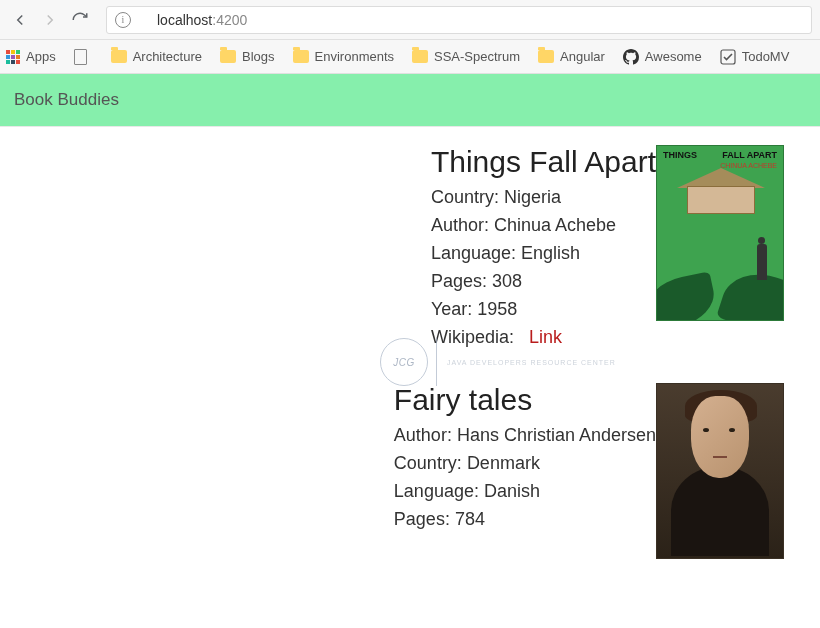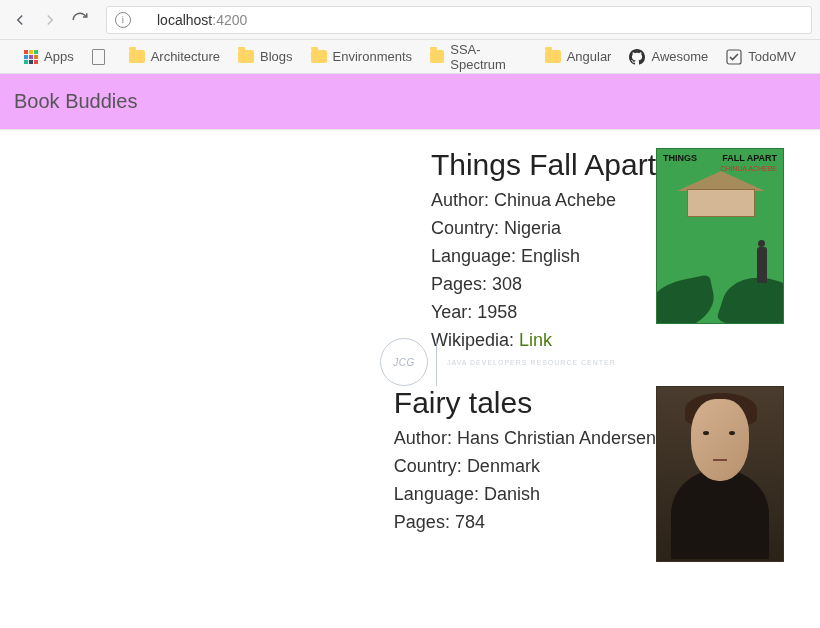--- a/index.html
+++ b/index.html
@@ -59,21 +59,21 @@
       font-family: Georgia, serif;
     }
     .url-host { color: #333; margin-left: 20px; }
     .url-path { color: #888; }
     
     .bookmarks-bar {
       height: 34px;
       background: #f7f7f7;
       display: flex;
       align-items: center;
-      padding: 0 24px;
+      padding: 0 6px;
       border-bottom: 1px solid #e0e0e0;
       font-size: 13px;
       color: #555;
     }
     .apps-icon {
       display: grid;
       grid-template-columns: repeat(3, 4px);
       grid-template-rows: repeat(3, 4px);
       gap: 1px;
       margin-right: 6px;
@@ -107,23 +107,23 @@
       width: 13px;
       height: 16px;
       border: 1px solid #888;
       border-radius: 1px;
       margin-right: 6px;
       position: relative;
     }
     .gh-icon svg, .check-icon svg { width: 16px; height: 16px; margin-right: 6px; }
     
     .page-header {
-      background: #f0abfc;
+      background: #86efac;
       padding: 16px 14px;
-      font-size: 20px;
+      font-size: 17px;
       color: #555;
       border-bottom: 1px solid #e8e8e8;
     }
     
     .content {
       padding: 18px 0 0 0;
     }
     .book {
       display: flex;
       justify-content: flex-end;
@@ -133,21 +133,21 @@
       font-size: 30px;
       font-weight: 400;
       color: #222;
       margin-bottom: 8px;
     }
     .book-info p {
       font-size: 18px;
       color: #333;
       margin: 7px 0;
     }
-    .wiki-link { color: #4d7c0f; cursor: pointer; }
+    .wiki-link { color: #b91c1c; cursor: pointer; margin-left: 10px; }
     .book-cover {
       width: 128px;
       height: 176px;
       flex-shrink: 0;
       padding-left: 34px;
     }
     
     .cover1 {
       background: #3ea34f;
       border: 1px solid #2c7a39;
@@ -377,22 +377,22 @@
   </div>
 </div>
 
 <div class="page-header">Book Buddies</div>
 
 <div class="content">
 
   <div class="book">
     <div class="book-info">
       <h2>Things Fall Apart</h2>
+      <p><span>Country: </span><span>Nigeria</span></p>
       <p><span>Author: </span><span>Chinua Achebe</span></p>
-      <p><span>Country: </span><span>Nigeria</span></p>
       <p><span>Language: </span><span>English</span></p>
       <p><span>Pages: </span><span>308</span></p>
       <p><span>Year: </span><span>1958</span></p>
       <p><span>Wikipedia: </span><span class="wiki-link">Link</span></p>
     </div>
     <div class="book-cover cover1">
       <div class="title-top">
           <span>THINGS</span>
           <span>FALL APART</span>
         </div>

